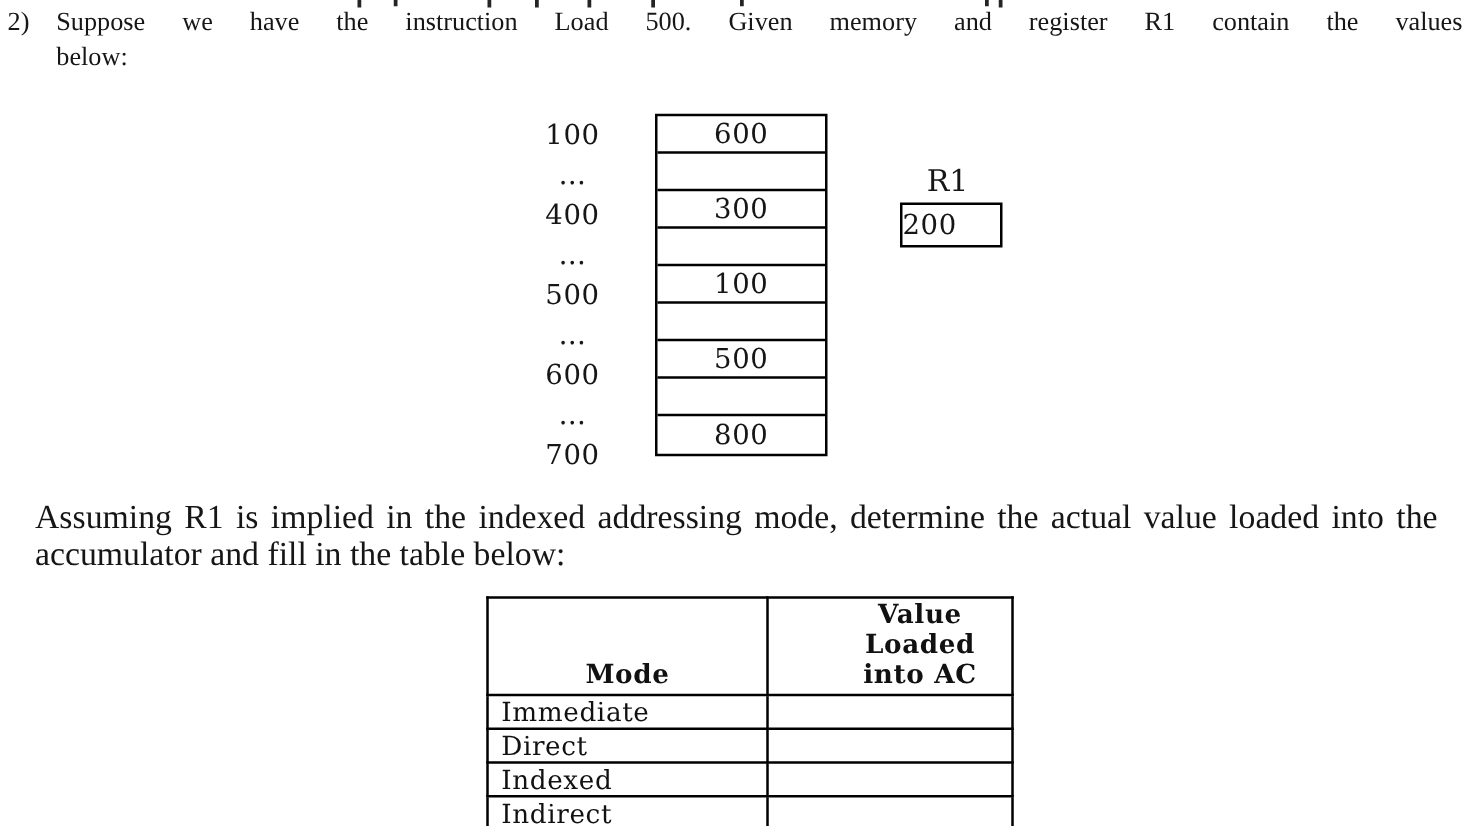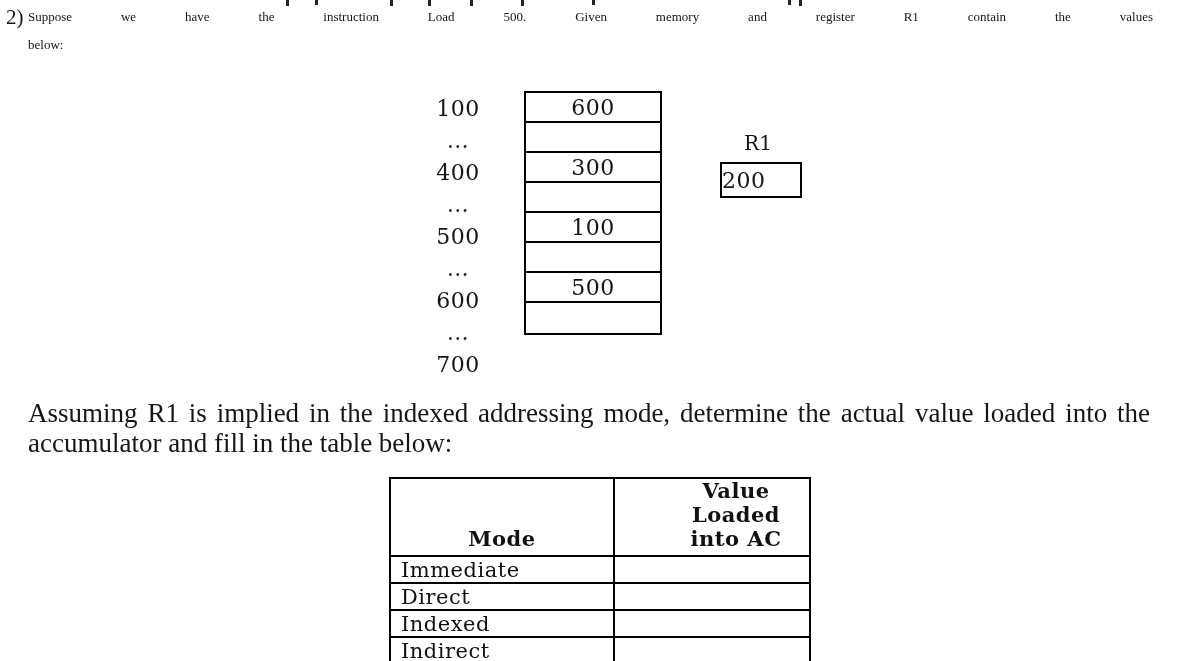--- a/index.html
+++ b/index.html
@@ -16,22 +16,22 @@
 
   
   .frag { position: absolute; top: 0; background: #242424; }
 
   
   .q-number {
     position: absolute; left: 6px; top: 3px;
     font-size: 21px; line-height: 28px;
   }
   .q-text {
-    position: absolute; left: 28px; top: 3px; width: 1125px;
-    font-size: 13px; line-height: 28px;
+    position: absolute; left: 45px; top: 3px; width: 1125px;
+    font-size: 21px; line-height: 28px;
   }
   .line-justify { text-align: justify; text-align-last: justify; }
 
   
   .note-text {
     position: absolute; left: 28px; top: 398px; width: 1122px;
     font-size: 27px; line-height: 30px;
   }
 
   
@@ -47,21 +47,21 @@
   }
   .mem-cell {
     height: 30px; border-bottom: 2px solid #000000;
     display: flex; align-items: center; justify-content: center;
     font-size: 22px; letter-spacing: 0.5px;
   }
   .mem-cell:last-child { border-bottom: none; }
 
   .reg-label {
     position: absolute; left: 705px; top: 131px; width: 82px;
-    text-align: center; font-size: 20px;
+    text-align: center; font-size: 24px;
   }
   .reg-box {
     position: absolute; left: 708px; top: 162px; width: 82px; height: 36px;
     border: 2px solid #000000; background: #ffffff;
     display: flex; align-items: center; justify-content: flex-start;
     font-size: 22px; letter-spacing: 0.5px;
   }
 
   
   .modes-table {
@@ -125,20 +125,21 @@
 
   <div class="mem-col fig-font">
     <div class="mem-cell">600</div>
     <div class="mem-cell"></div>
     <div class="mem-cell">300</div>
     <div class="mem-cell"></div>
     <div class="mem-cell">100</div>
     <div class="mem-cell"></div>
     <div class="mem-cell">500</div>
     <div class="mem-cell"></div>
+    <div class="mem-cell">800</div>
   </div>
 
   <div class="reg-label fig-font">R1</div>
   <div class="reg-box fig-font">
     <span>200</span>
   </div>
 
   <div class="note-text">
     <div class="line-justify">Assuming R1 is implied in the indexed addressing mode, determine the actual value loaded into the</div>
     <div>accumulator and fill in the table below:</div>

